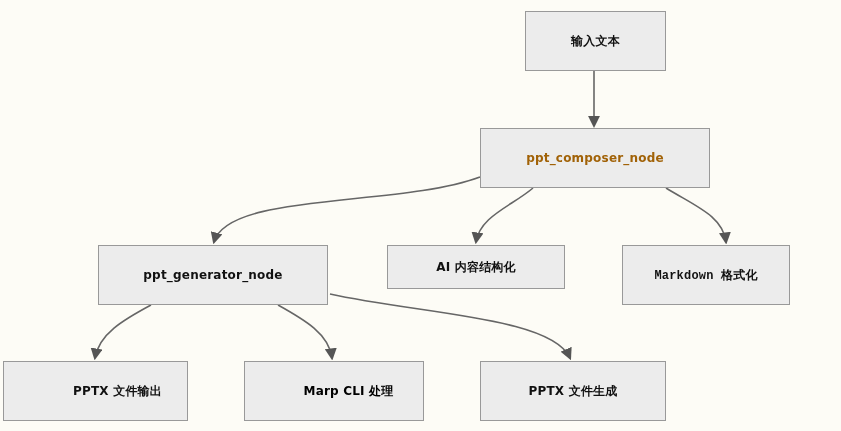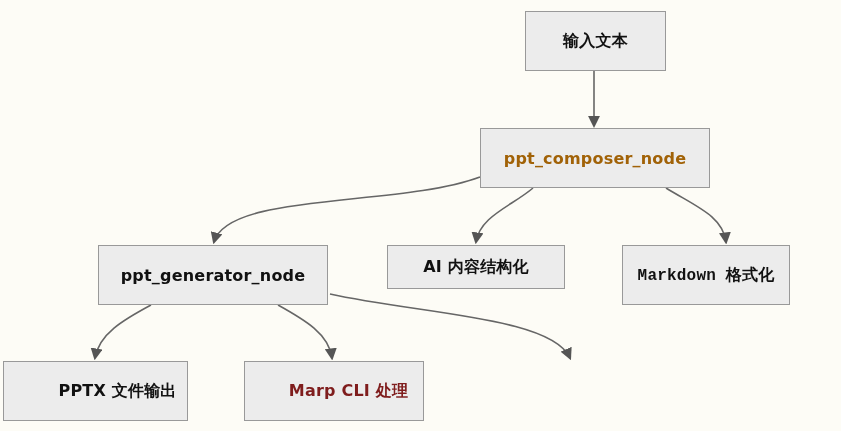--- a/index.html
+++ b/index.html
@@ -33,21 +33,21 @@
     position: absolute;
     box-sizing: border-box;
     background: #ECECEC;
     border: 1px solid #999999;
     display: flex;
     align-items: center;
     justify-content: center;
     text-align: center;
   }
   .node .label {
-    font-size: 16px;
+    font-size: 12px;
     font-weight: 600;
     color: #111111;
     letter-spacing: 0.2px;
     white-space: nowrap;
   }
 </style>
 </head>
 <body style="background: rgb(253, 252, 246);">
 
 <div class="canvas">
@@ -81,16 +81,19 @@
   <div class="node" style="left: 387px; top: 245px; width: 178px; height: 44px; background: rgb(236, 236, 236); border-color: rgb(153, 153, 153);">
       <span class="label" style="color: rgb(17, 17, 17);">AI 内容结构化</span>
     </div>
   <div class="node" style="left: 622px; top: 245px; width: 168px; height: 60px; background: rgb(236, 236, 236); border-color: rgb(153, 153, 153); font-family: Liberation Mono, monospace;">
       <span class="label" style="color: rgb(17, 17, 17);">Markdown 格式化</span>
     </div>
   <div class="node" style="left: 3px; top: 361px; width: 185px; height: 60px; background: rgb(236, 236, 236); border-color: rgb(153, 153, 153);">
       <span class="label" style="color: rgb(17, 17, 17); margin-left: 44px;">PPTX 文件输出</span>
     </div>
   <div class="node" style="left: 244px; top: 361px; width: 180px; height: 60px; background: rgb(236, 236, 236); border-color: rgb(153, 153, 153);">
-      <span class="label" style="color: #7f1d1d; margin-left: 29px;">Marp CLI 处理</span>
+      <span class="label" style="color: #000000; margin-left: 29px;">Marp CLI 处理</span>
+    </div>
+  <div class="node" style="left: 480px; top: 361px; width: 186px; height: 60px; background: rgb(236, 236, 236); border-color: rgb(153, 153, 153);">
+      <span class="label" style="color: rgb(17, 17, 17);">PPTX 文件生成</span>
     </div>
 
 </div>
 
 </body></html>

